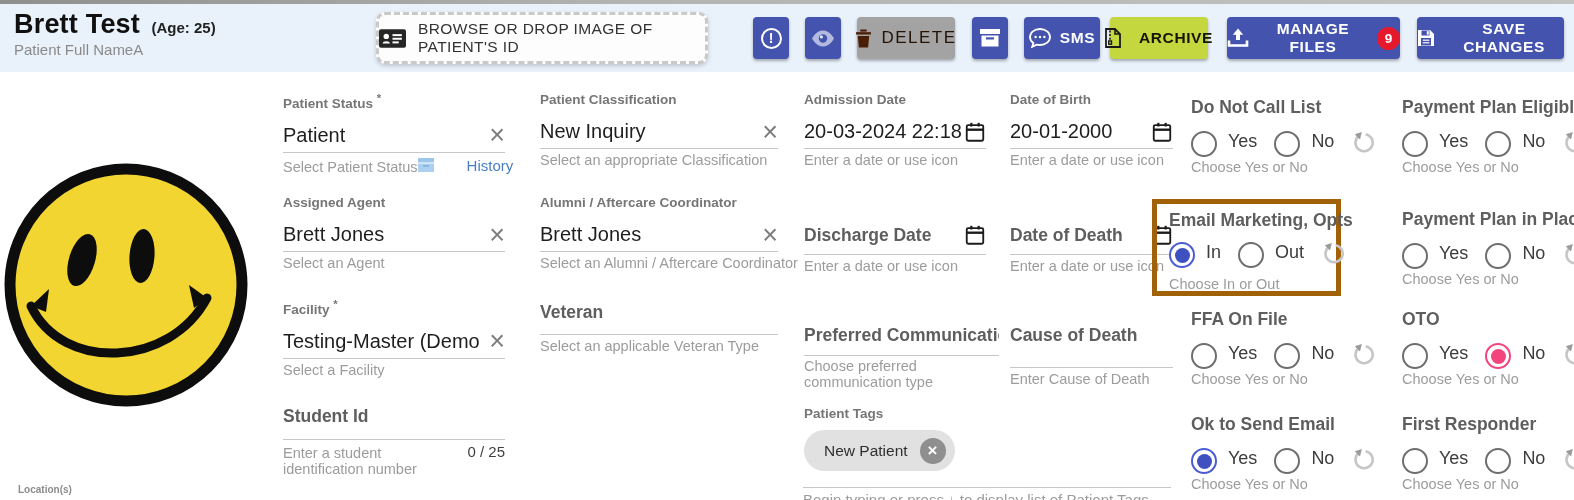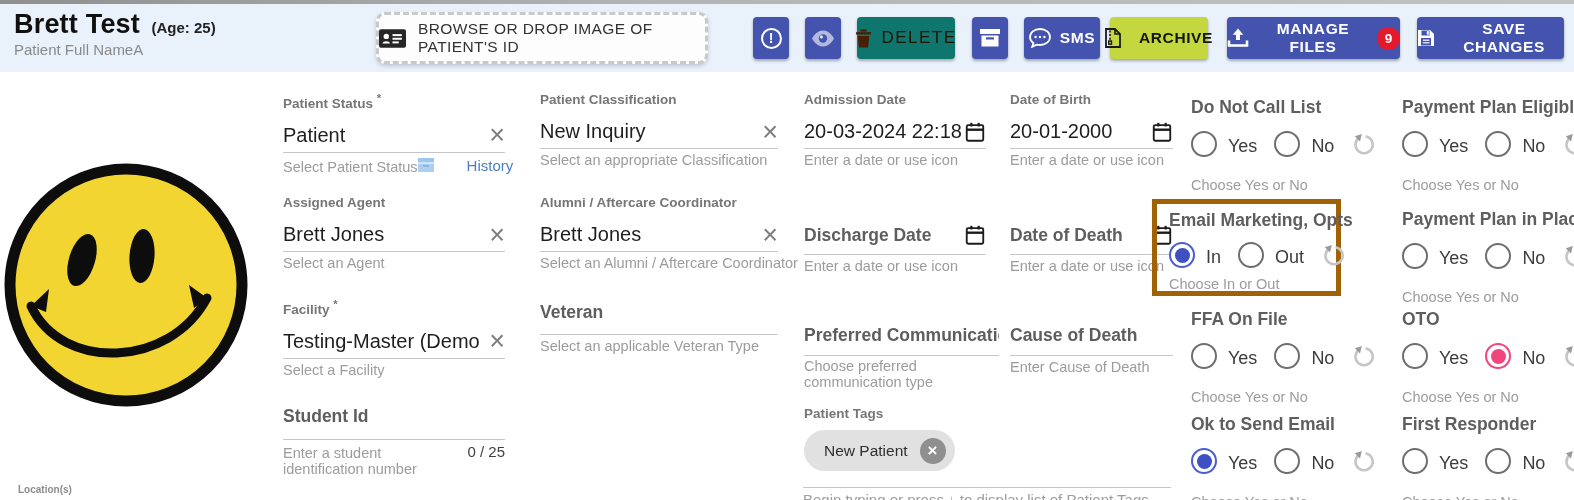--- a/index.html
+++ b/index.html
@@ -18,21 +18,21 @@
   .browse-btn { position:absolute; left:376px; top:8px; width:332px; height:52px;
     background:#fdfdfd; border:3px dashed #c9c9c9; border-radius:9px;
     display:flex; align-items:center; justify-content:center; gap:12px;
     box-shadow:0 2px 4px rgba(0,0,0,.18); cursor:pointer; }
   .browse-btn span { font-size:15.5px; color:#333; letter-spacing:.4px; }
 
   .abtn { position:absolute; top:13px; height:42px; border:none; border-radius:4px;
     display:flex; align-items:center; justify-content:center; gap:9px;
     box-shadow:0 2px 3px rgba(0,0,0,.3); cursor:pointer; font-family:inherit; }
   .abtn.blue { background:#4454ae; color:#fff; }
-  .abtn.orange { background:#0f766e; color:#241204; }
+  .abtn.orange { background:#a3a3a3; color:#241204; }
   .abtn.green { background:#c4d73e; color:#151505;gap:18px; }
   .abtn .blabel { font-size:15.5px; font-weight:600; letter-spacing:.6px; }
   .abtn.orange .blabel { font-size:17px; font-weight:400; letter-spacing:1.5px; }
   .circle-excl { width:21px; height:21px; border:2px solid #fff; border-radius:50%;
     color:#fff; font-size:14px; font-weight:700; display:flex; align-items:center; justify-content:center; }
   .badge { min-width:23px; height:23px; border-radius:12px; background:#e6182b; color:#fff;
     font-size:13.5px; font-weight:700; display:flex; align-items:center; justify-content:center; padding:0 4px; }
 
   .field { position:absolute; }
   .flabel { font-size:13.5px; font-weight:700; color:#767676; white-space:nowrap; }
@@ -51,29 +51,29 @@
   .counter { font-size:15px; color:#3f3f3f; white-space:nowrap; }
 
   .chip { display:inline-flex; align-items:center; gap:12px; background:#e1e1e1;
     border-radius:21px; height:41px; padding:0 9px 0 20px; margin-top:9px; }
   .chip span.ctext { font-size:15.5px; color:#2f2f2f; }
   .chipx { width:26px; height:26px; border-radius:50%; background:#8f8f8f; color:#fff;
     font-size:17px; font-weight:700; display:flex; align-items:center; justify-content:center; cursor:pointer; }
 
   .toggle { position:absolute; }
   .tlabel { font-size:17.5px; font-weight:700; color:#5e5e5e; white-space:nowrap; }
-  .trow { display:flex; align-items:flex-end; margin-top:13px; }
+  .trow { display:flex; align-items:flex-start; margin-top:13px; }
   .radio { width:26px; height:26px; border:2.5px solid #6e6e6e; border-radius:50%;
     background:#fff; position:relative; cursor:pointer; flex:none; }
   .radio.sel-blue { border-color:#4a5cd4; }
   .radio.sel-blue::after { content:''; position:absolute; inset:3.5px; border-radius:50%; background:#3f51c1; }
   .radio.sel-pink { border-color:#f3447d; }
   .radio.sel-pink::after { content:''; position:absolute; inset:3.5px; border-radius:50%; background:#f3447d; }
   .rlabel { font-size:18px; color:#3c3c3c; margin:0 17px 0 11px; cursor:pointer; }
-  .thint { font-size:14.5px; color:#9c9c9c; margin-top:20px; white-space:nowrap; }
+  .thint { font-size:14.5px; color:#9c9c9c; margin-top:2px; white-space:nowrap; }
   .redbox { position:absolute; left:1152px; top:199px; width:189px; height:97px;
     border:5px solid #a16207; padding:6px 0 0 12px; }
 
   .loc-label { position:absolute; left:18px; top:484px; font-size:10px; font-weight:700; color:#8c8c8c; }
   .tags-underline { position:absolute; left:803px; top:487px; width:368px; border-top:1px solid #c6c6c6; }
   .tags-hint { position:absolute; left:803px; top:491px; font-size:15px; color:#9c9c9c; white-space:nowrap; }
 
   svg.icon { flex:none; }
 </style>
 </head>
@@ -325,21 +325,21 @@
     <div class="datehdr">
       <span class="biglabel">Date of Death</span>
       <svg class="icon" width="22" height="22">
           <use href="#i-cal"></use>
         </svg>
     </div>
     <div class="fhint">Enter a date or use icon</div>
   </div>
 
   <div class="field" style="left:1010px;top:325px;width:163px">
-    <div class="datehdr" style="padding-bottom:9px">
+    <div class="datehdr" style="padding-bottom:21px">
       <span class="biglabel">Cause of Death</span>
     </div>
     <div class="fhint">Enter Cause of Death</div>
   </div>
 
   <div class="toggle" style="left:1191px;top:97px">
     <div class="tlabel">Do Not Call List</div>
     <div class="trow">
       <span class="radio"></span>
       <span class="rlabel">Yes</span>

